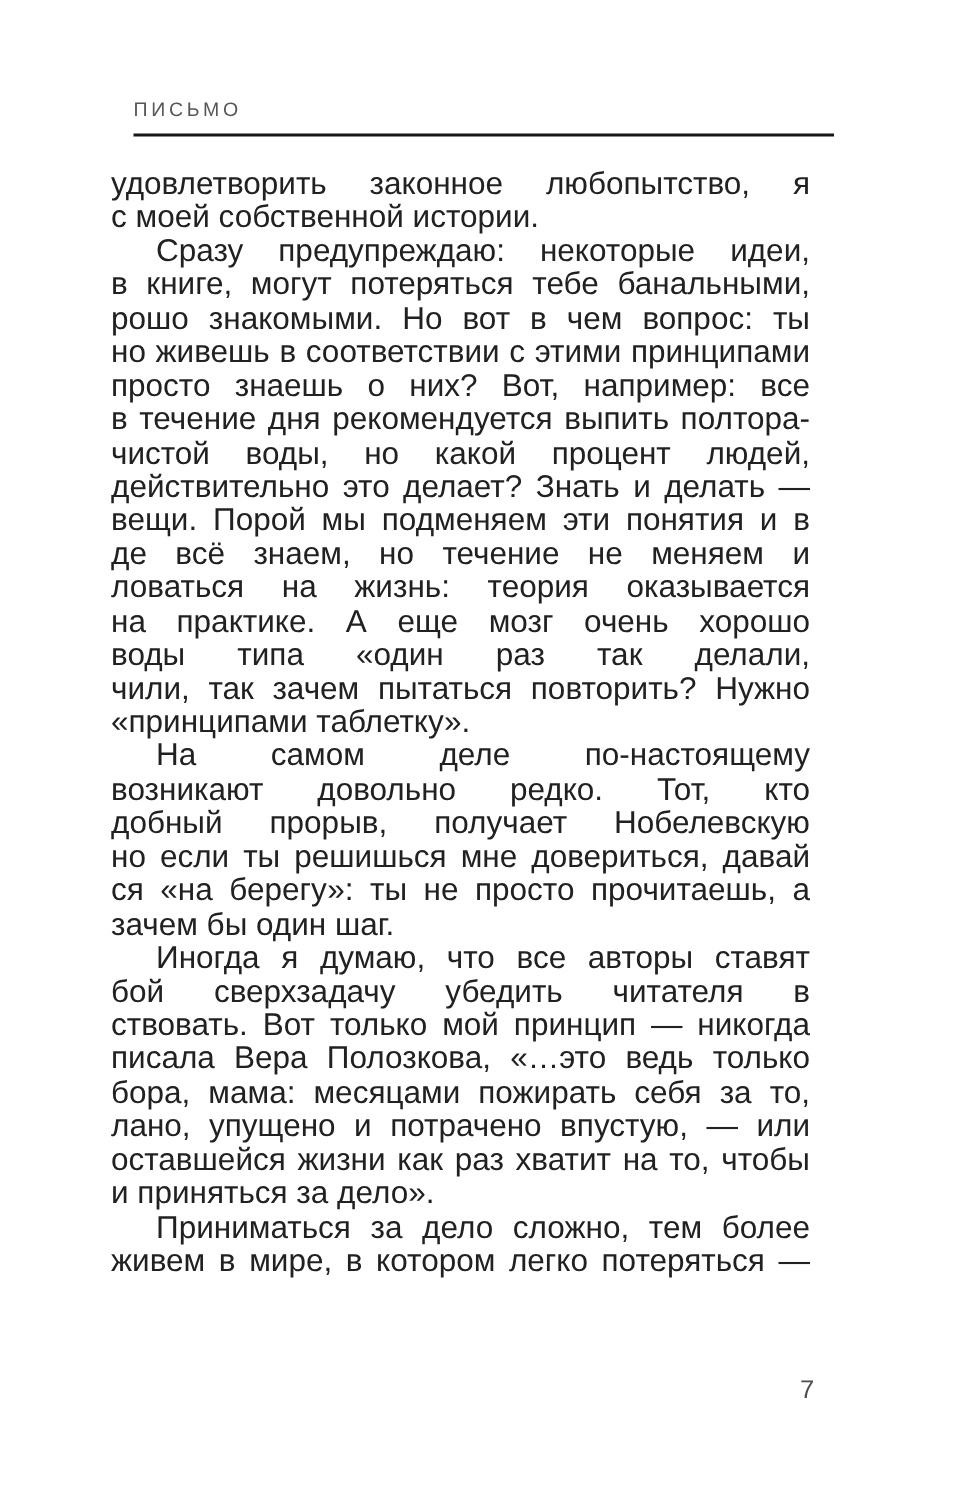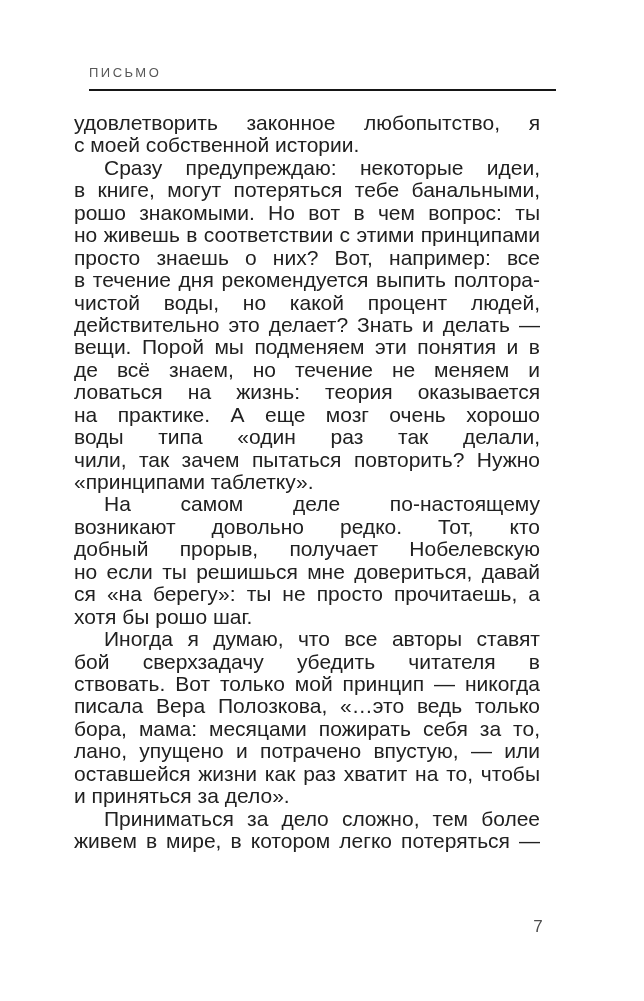--- a/index.html
+++ b/index.html
@@ -94,21 +94,21 @@
         <div class="line">воды типа «один раз так делали, суперэффекта не полу-</div>
         <div class="line">чили, так зачем пытаться повторить? Нужно найти новую</div>
         <div class="line last">«принципами таблетку».</div>
       </div>
       <div class="paragraph">
         <div class="line indent">На самом деле по-настоящему инновационные идеи</div>
         <div class="line">возникают довольно редко. Тот, кто осуществляет по-</div>
         <div class="line">добный прорыв, получает Нобелевскую премию. Так что</div>
         <div class="line">но если ты решишься мне довериться, давай договорим-</div>
         <div class="line">ся «на берегу»: ты не просто прочитаешь, а сделаешь</div>
-        <div class="line last">хотя бы рошо шаг.</div>
+        <div class="line last">зачем бы один шаг.</div>
       </div>
       <div class="paragraph">
         <div class="line indent">Иногда я думаю, что все авторы ставят перед со-</div>
         <div class="line">бой сверхзадачу убедить читателя в необходимости дей-</div>
         <div class="line">ствовать. Вот только мой принцип — никогда никого</div>
         <div class="line">писала Вера Полозкова, «…это ведь только вопрос вы-</div>
         <div class="line">бора, мама: месяцами пожирать себя за то, что не сде-</div>
         <div class="line">лано, упущено и потрачено впустую, — или решить, что</div>
         <div class="line">оставшейся жизни как раз хватит на то, чтобы всё успеть</div>
         <div class="line last">и приняться за дело».</div>

